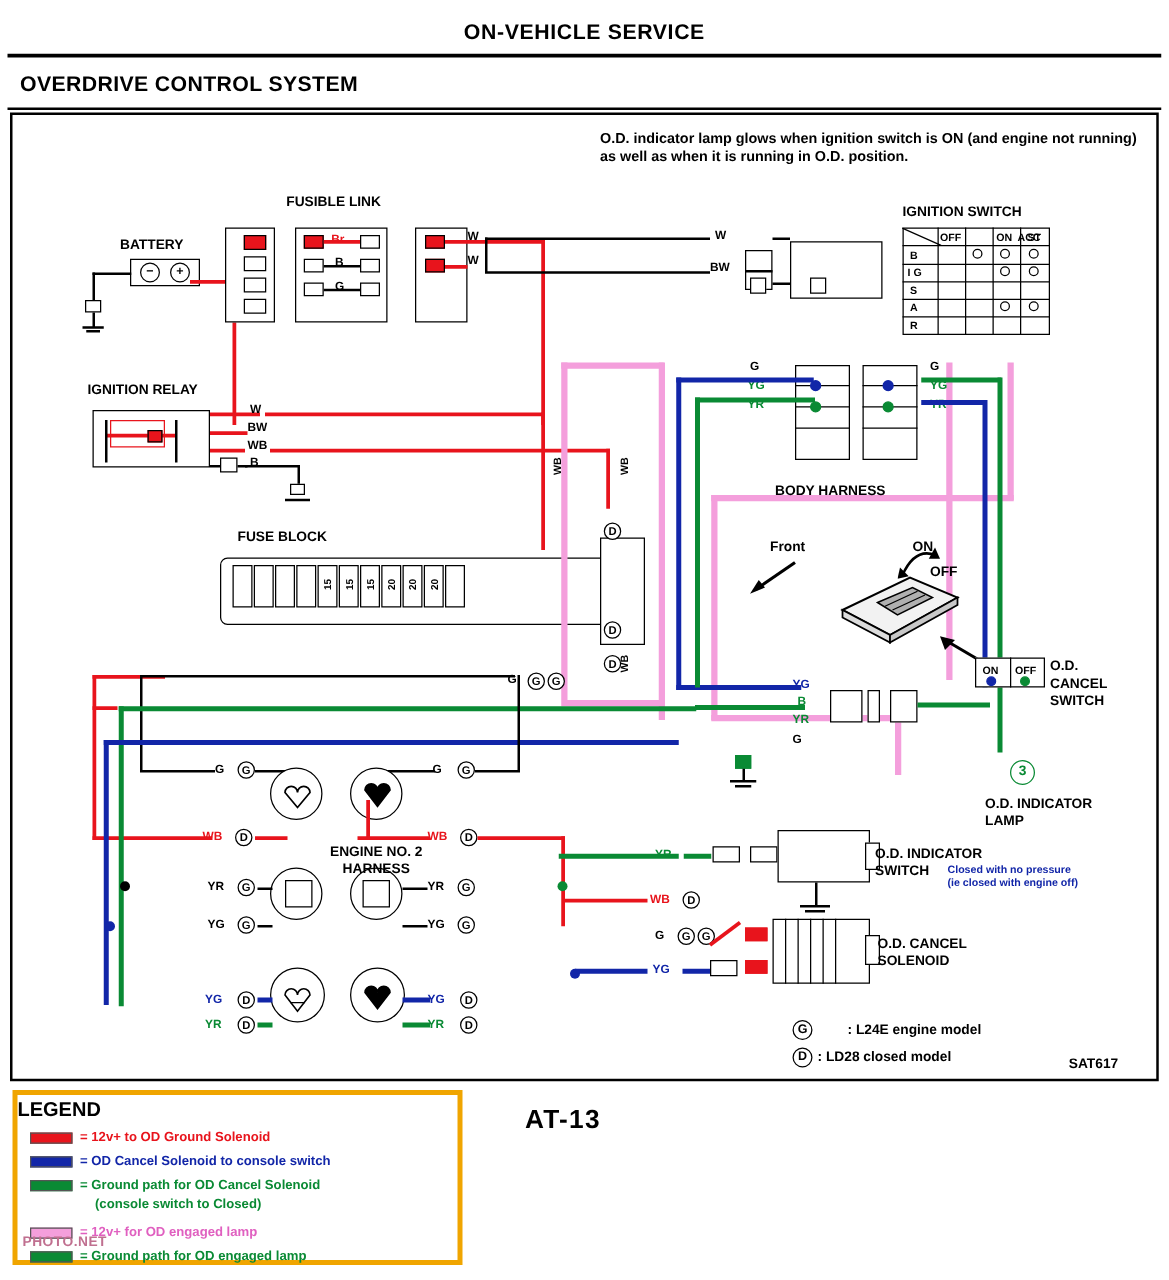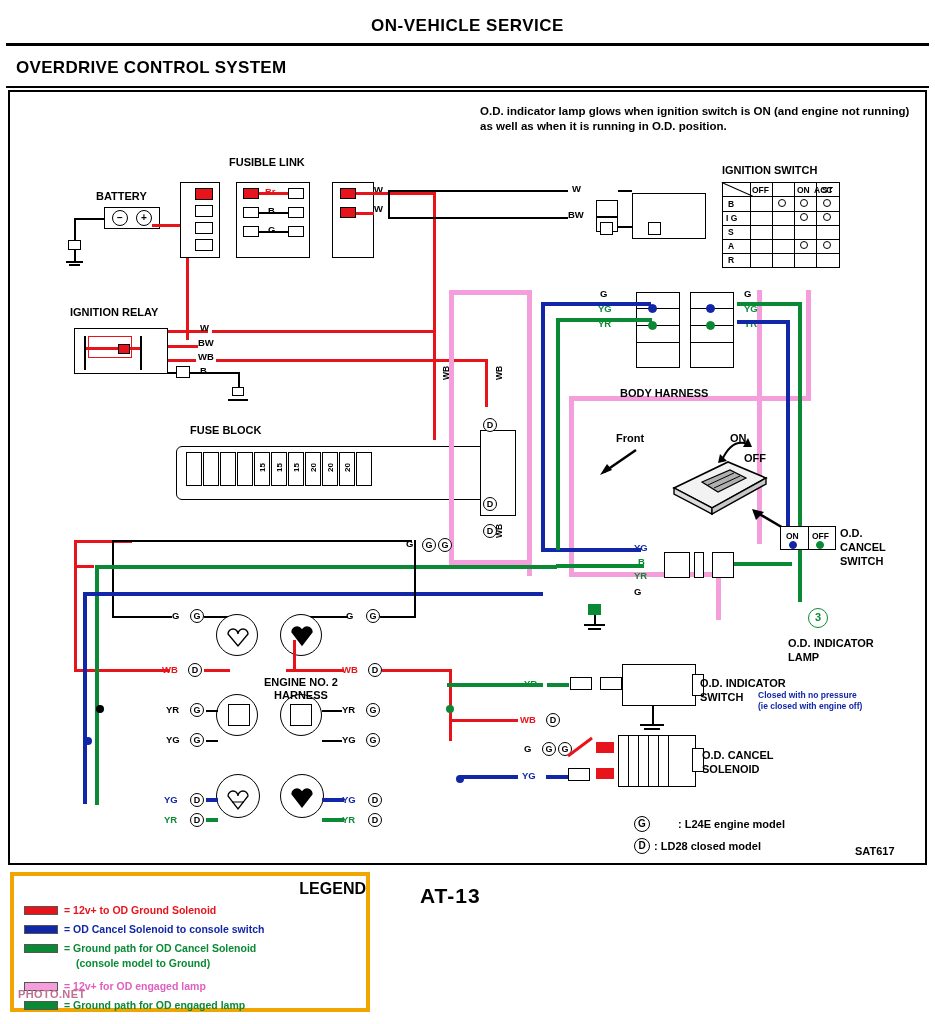--- a/index.html
+++ b/index.html
@@ -55,21 +55,21 @@
     background:#fff; text-align:center; font-weight:bold;
   }
   .c14 { width:14px; height:14px; font-size:9px; line-height:12px; }
   .c16 { width:16px; height:16px; font-size:10px; line-height:13px; }
 
   
   .legend {
     position:absolute; left:10px; top:872px; width:360px; height:140px;
     border:4px solid #f0a500; background:#fff;
   }
-  .legend-title { position:absolute; left:0; top:4px; width:100%; text-align:right; font-size:16px; font-weight:bold; }
+  .legend-title { position:absolute; left:0; top:4px; width:100%; text-align:left; font-size:16px; font-weight:bold; }
   .swatch { position:absolute; left:10px; width:34px; height:9px; border:1px solid #555; }
   .lg-txt { position:absolute; left:50px; font-size:10.5px; font-weight:bold; white-space:nowrap; }
 
   .at13 { position:absolute; left:420px; top:884px; font-size:21px; font-weight:bold; letter-spacing:1px; }
   .watermark { position:absolute; left:18px; top:988px; font-size:11px; color:#c07090; font-weight:bold; letter-spacing:.4px; }
   .sat { position:absolute; left:855px; top:845px; font-size:11px; font-weight:bold; }
 
   .fuse-slots { position:absolute; display:flex; }
   .fuse-slots div {
     width:16px; height:34px; border:1.4px solid #000; margin-right:1px; background:#fff;
@@ -484,21 +484,21 @@
   <div class="legend">
     <div class="legend-title">LEGEND</div>
     <div class="swatch" style="top:30px; background:#e8141c;"></div>
     <div class="lg-txt tred" style="top:28px;">= 12v+ to OD Ground Solenoid</div>
 
     <div class="swatch" style="top:49px; background:#1226a8;"></div>
     <div class="lg-txt tblue" style="top:47px;text-align:right;">= OD Cancel Solenoid to console switch</div>
 
     <div class="swatch" style="top:68px; background:#0a8a34;"></div>
     <div class="lg-txt tgreen" style="top:66px;">= Ground path for OD Cancel Solenoid</div>
-    <div class="lg-txt tgreen" style="top:81px; left:62px;">(console model to Ground)</div>
+    <div class="lg-txt tgreen" style="top:81px; left:62px;">(console switch to Closed)</div>
 
     <div class="swatch" style="top:106px; background:#f49fdc;"></div>
     <div class="lg-txt" style="top:104px; color:#e060c0;">= 12v+ for OD engaged lamp</div>
 
     <div class="swatch" style="top:125px; background:#0a8a34;"></div>
     <div class="lg-txt tgreen" style="top:123px;">= Ground path for OD engaged lamp</div>
   </div>
 
   <div class="at13">AT-13</div>
   <div class="watermark">PHOTO.NET</div>

